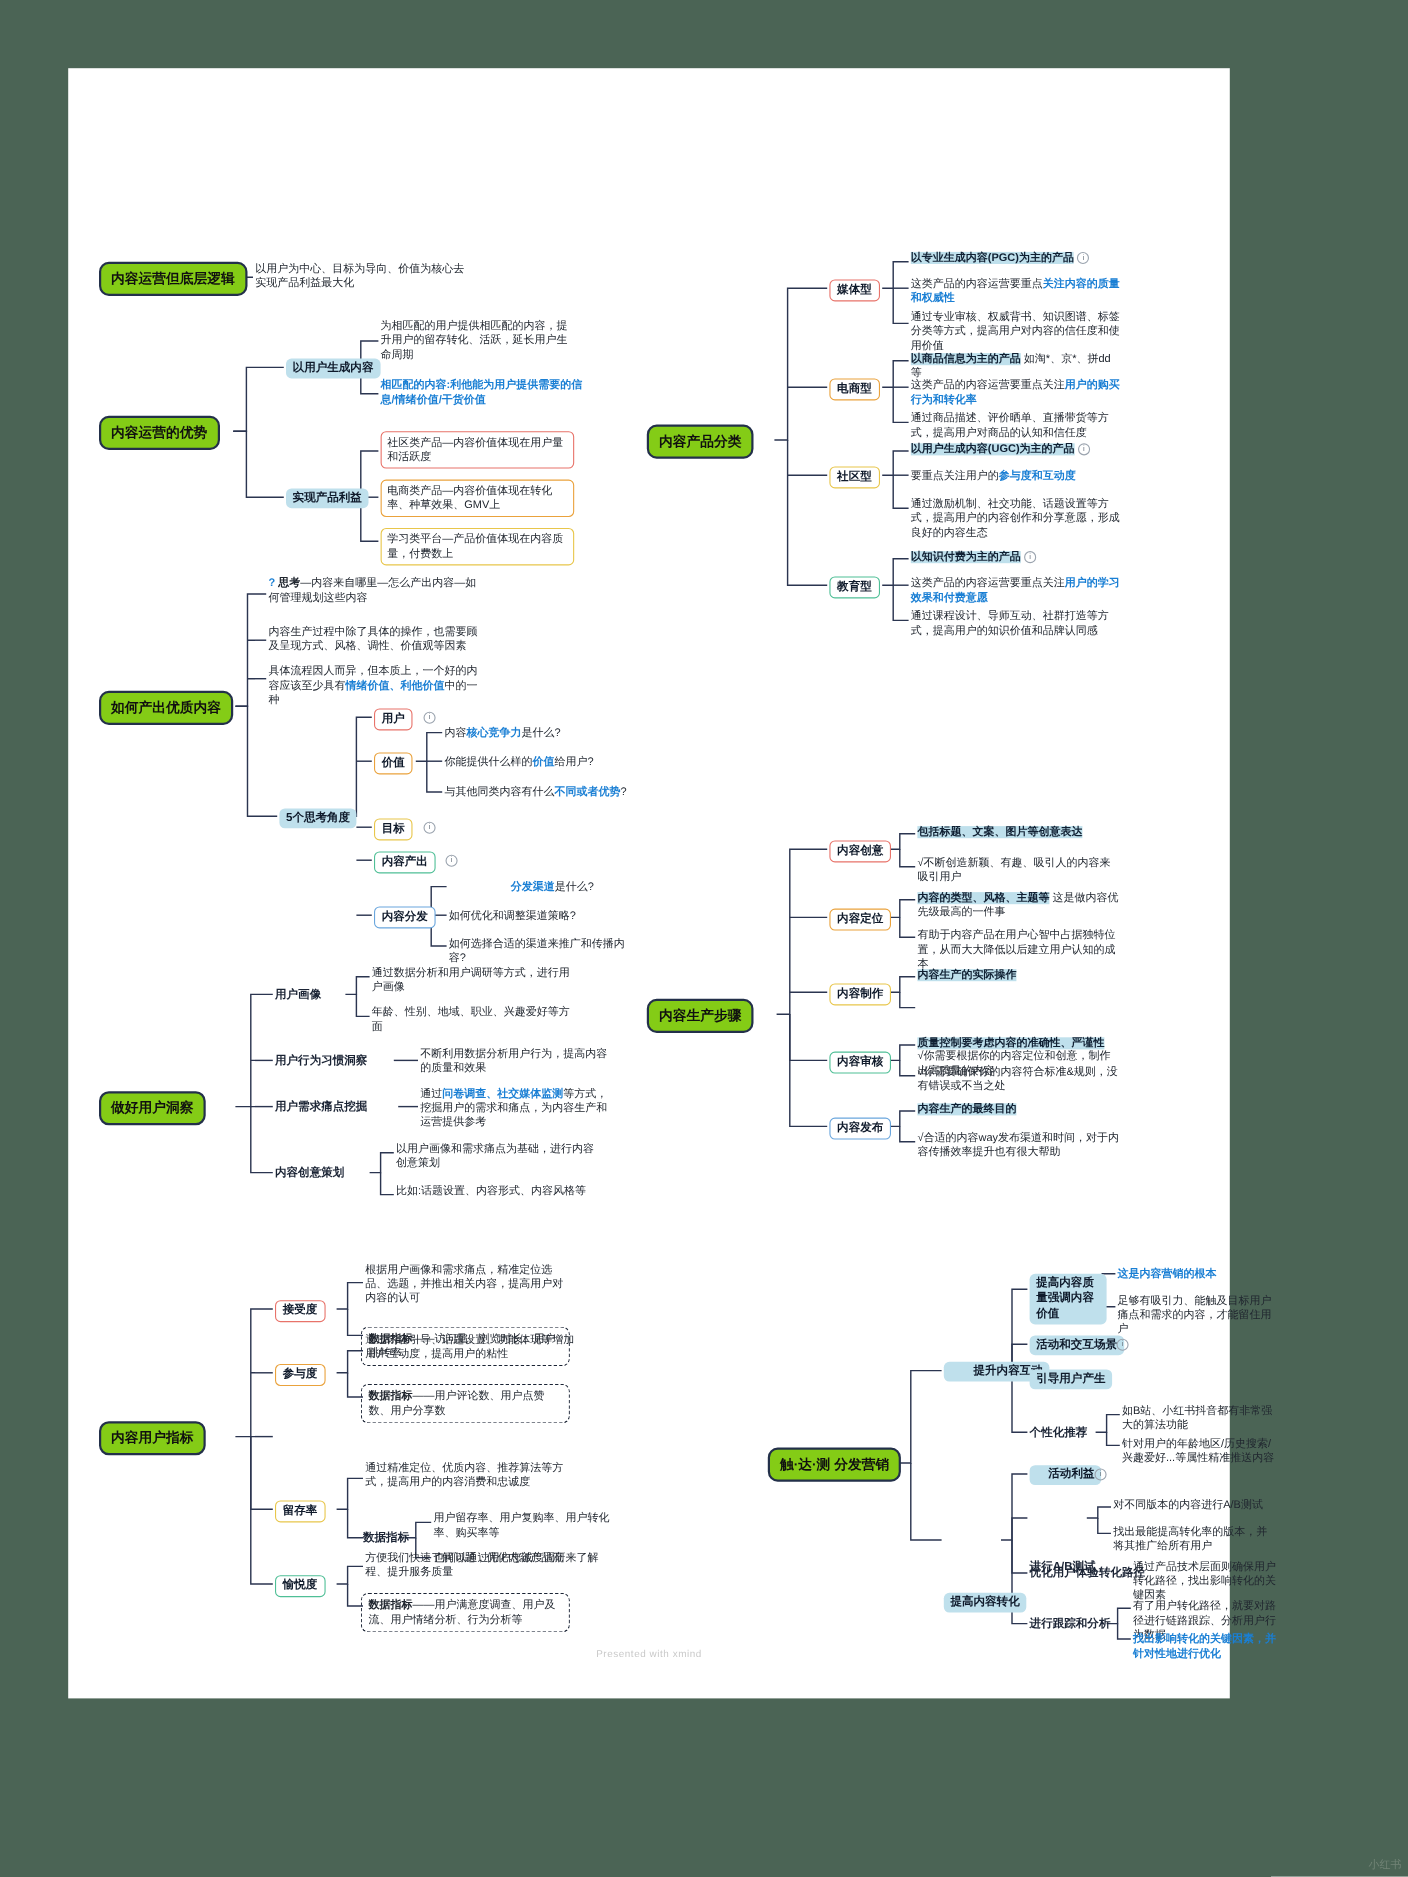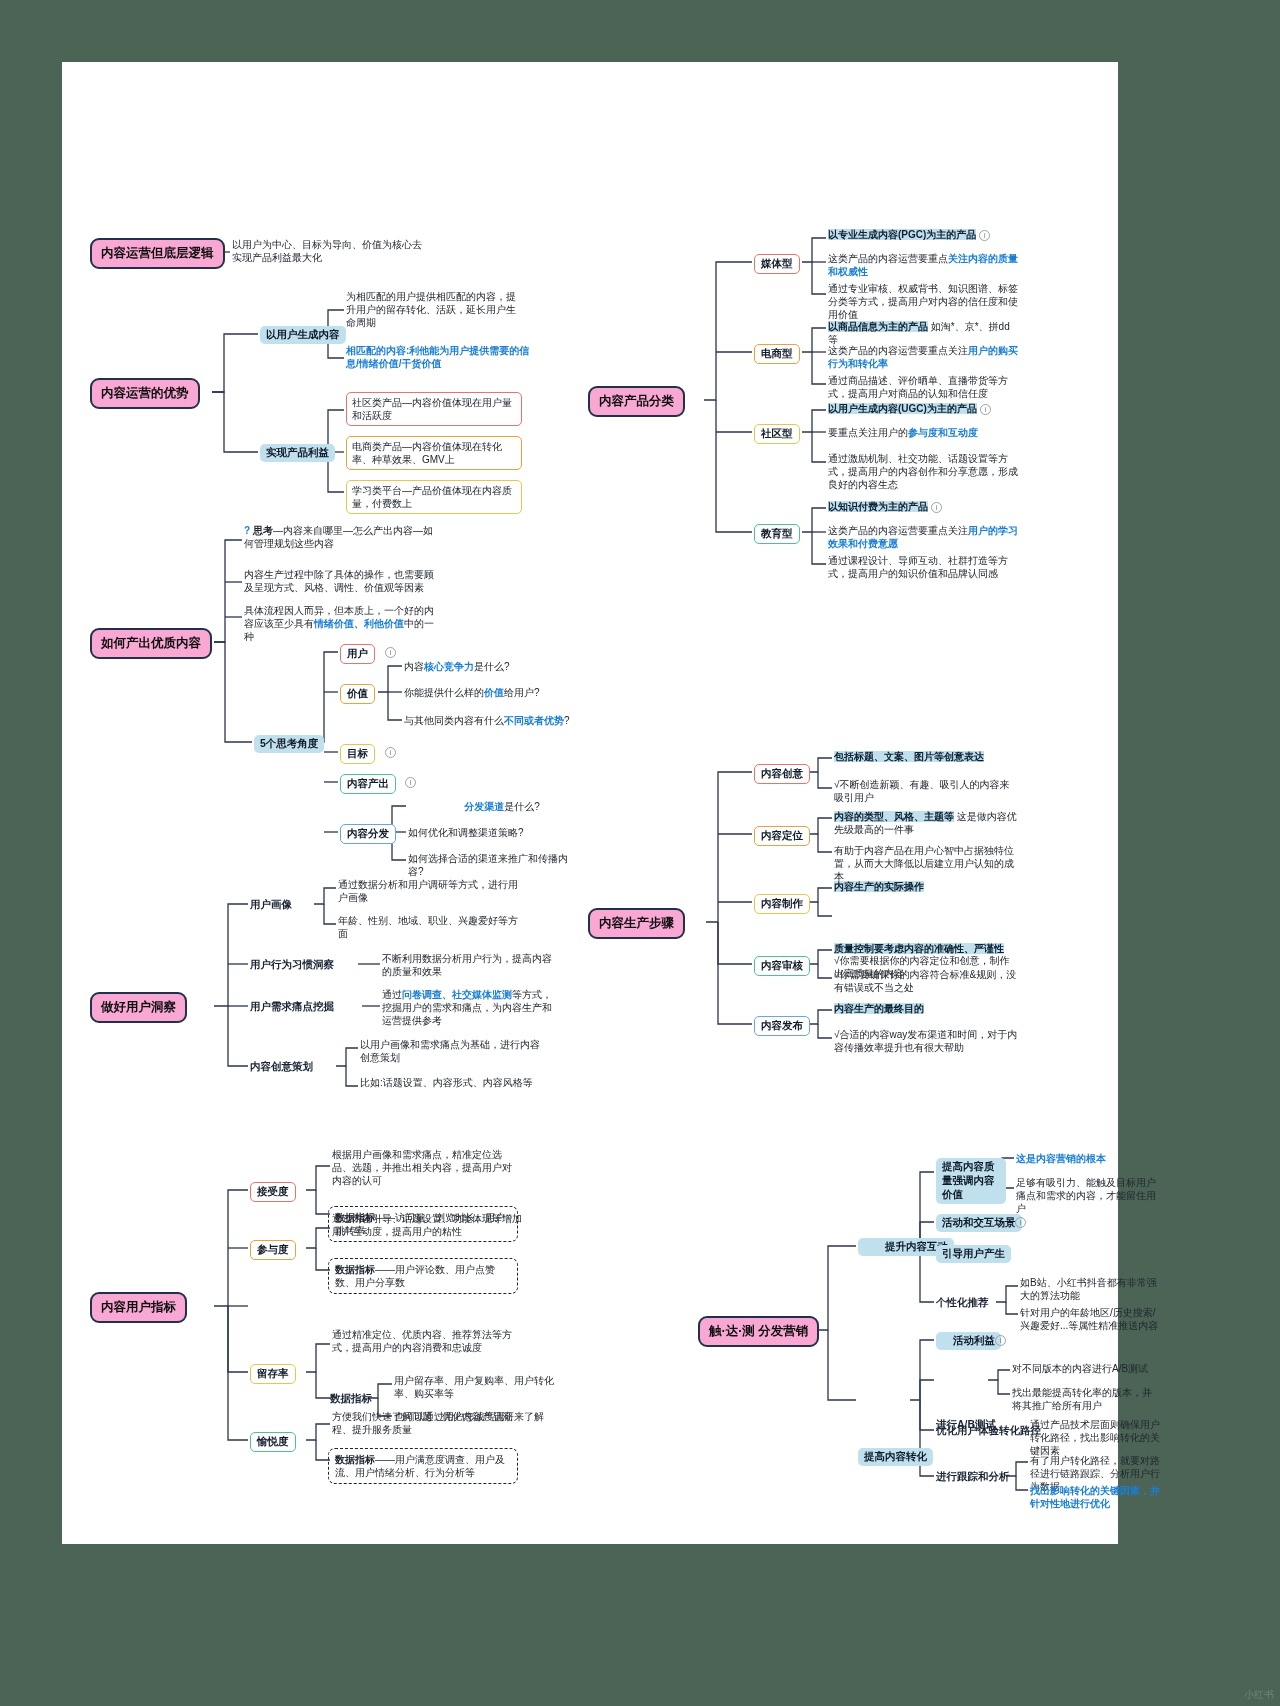--- a/index.html
+++ b/index.html
@@ -23,21 +23,21 @@
   }
   .title .red { color:#c0392b; }
   .title .blk { color:#111111; }
 
   .map { position:absolute; left:0; top:0; width:1056px; height:1482px; }
   svg.links { position:absolute; left:0; top:0; width:1056px; height:1482px; pointer-events:none; }
 
   
   .node { position:absolute; line-height:1.32; }
   .root {
-    border:2px solid #23304a; border-radius:9px; background:#f9a8d4;
+    border:2px solid #23304a; border-radius:9px; background:#84cc16;
     padding:7px 12px; font-size:15px; font-weight:bold; color:#101010;
     text-align:center; white-space:nowrap;
   }
   .root.small { font-size:12.5px; padding:5px 9px; }
   .pill {
     border-radius:5px; padding:2px 6px; font-size:10.5px; font-weight:bold;
     color:#0f1a2b; white-space:nowrap; display:inline-block;
   }
   .pill.cyan { background:#bfe0ec; }
   .pill.redb { border:1.4px solid #e8736a; background:#fff; }
@@ -300,15 +300,16 @@
   <div class="node leaf" style="left:950px; top:1300px; width:146px;">对不同版本的内容进行A/B测试</div>
   <div class="node leaf" style="left:950px; top:1324px; width:146px;">找出最能提高转化率的版本，并将其推广给所有用户</div>
   <div class="node pill plain" style="left:874px; top:1362px;"><span class="bl">优化用户体验转化路径</span></div>
   <div class="node leaf" style="left:968px; top:1356px; width:130px;">通过产品技术层面则确保用户转化路径，找出影响转化的关键因素</div>
   <div class="node pill plain" style="left:874px; top:1408px;">进行跟踪和分析</div>
   <div class="node leaf" style="left:968px; top:1392px; width:130px;">有了用户转化路径，就要对路径进行链路跟踪、分析用户行为数据</div>
   <div class="node leaf" style="left:968px; top:1422px; width:130px;"><span class="bl">找出影响转化的关键因素，并针对性地进行优化</span></div>
 
   </div>
 
+  <div class="footer">Presented with xmind</div>
 </div>
 
 <div class="wm">小红书</div>
 
 </body></html>

